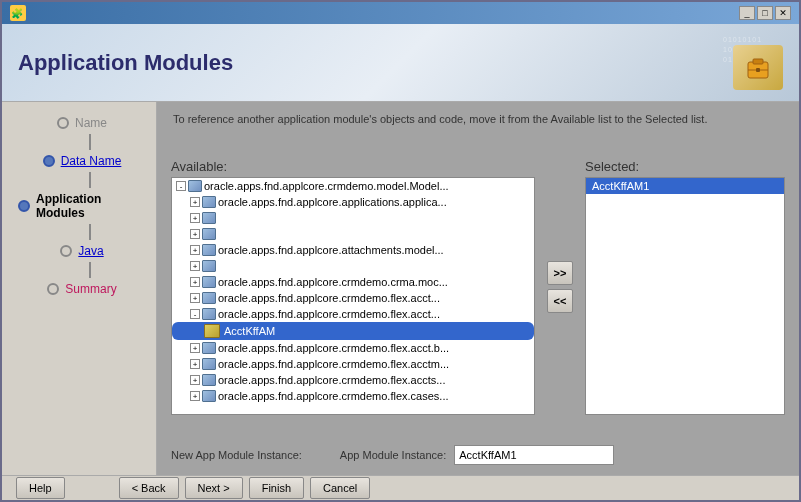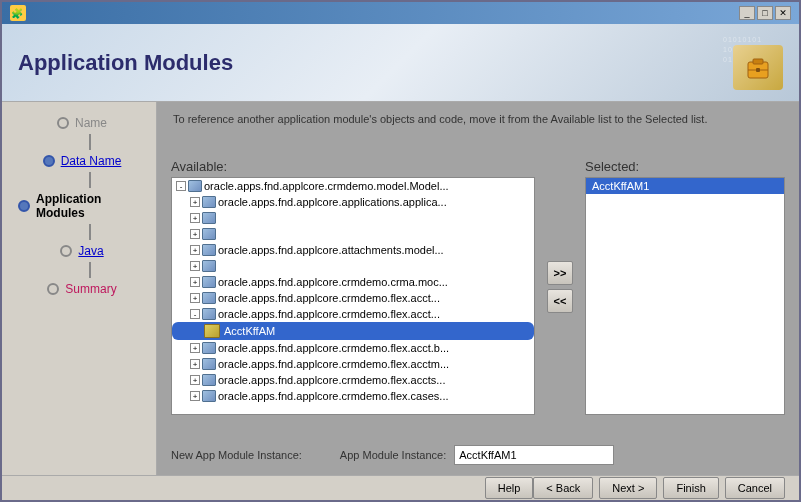--- a/index.html
+++ b/index.html
@@ -318,34 +318,36 @@
       flex: 1;
       max-width: 160px;
     }
 
     .footer {
       background: #d4d0c8;
       border-top: 1px solid #aaa;
       padding: 6px 14px;
       display: flex;
       align-items: center;
-      justify-content: flex-end;
+      justify-content: flex-start;
       flex-shrink: 0;
       height: 25px;
+      gap: 40px;
     }
 
     .footer-left {
       display: flex;
       align-items: center;
       gap: 8px;
     }
 
     .footer-right {
       display: flex;
       gap: 6px;
+      margin-left: 14px;
     }
 
     .btn {
       height: 22px;
       padding: 0 12px;
       background: linear-gradient(to bottom, #e8e4de, #c8c4bc);
       border: 1px solid #888;
       border-radius: 2px;
       font-size: 11px;
       cursor: pointer;

